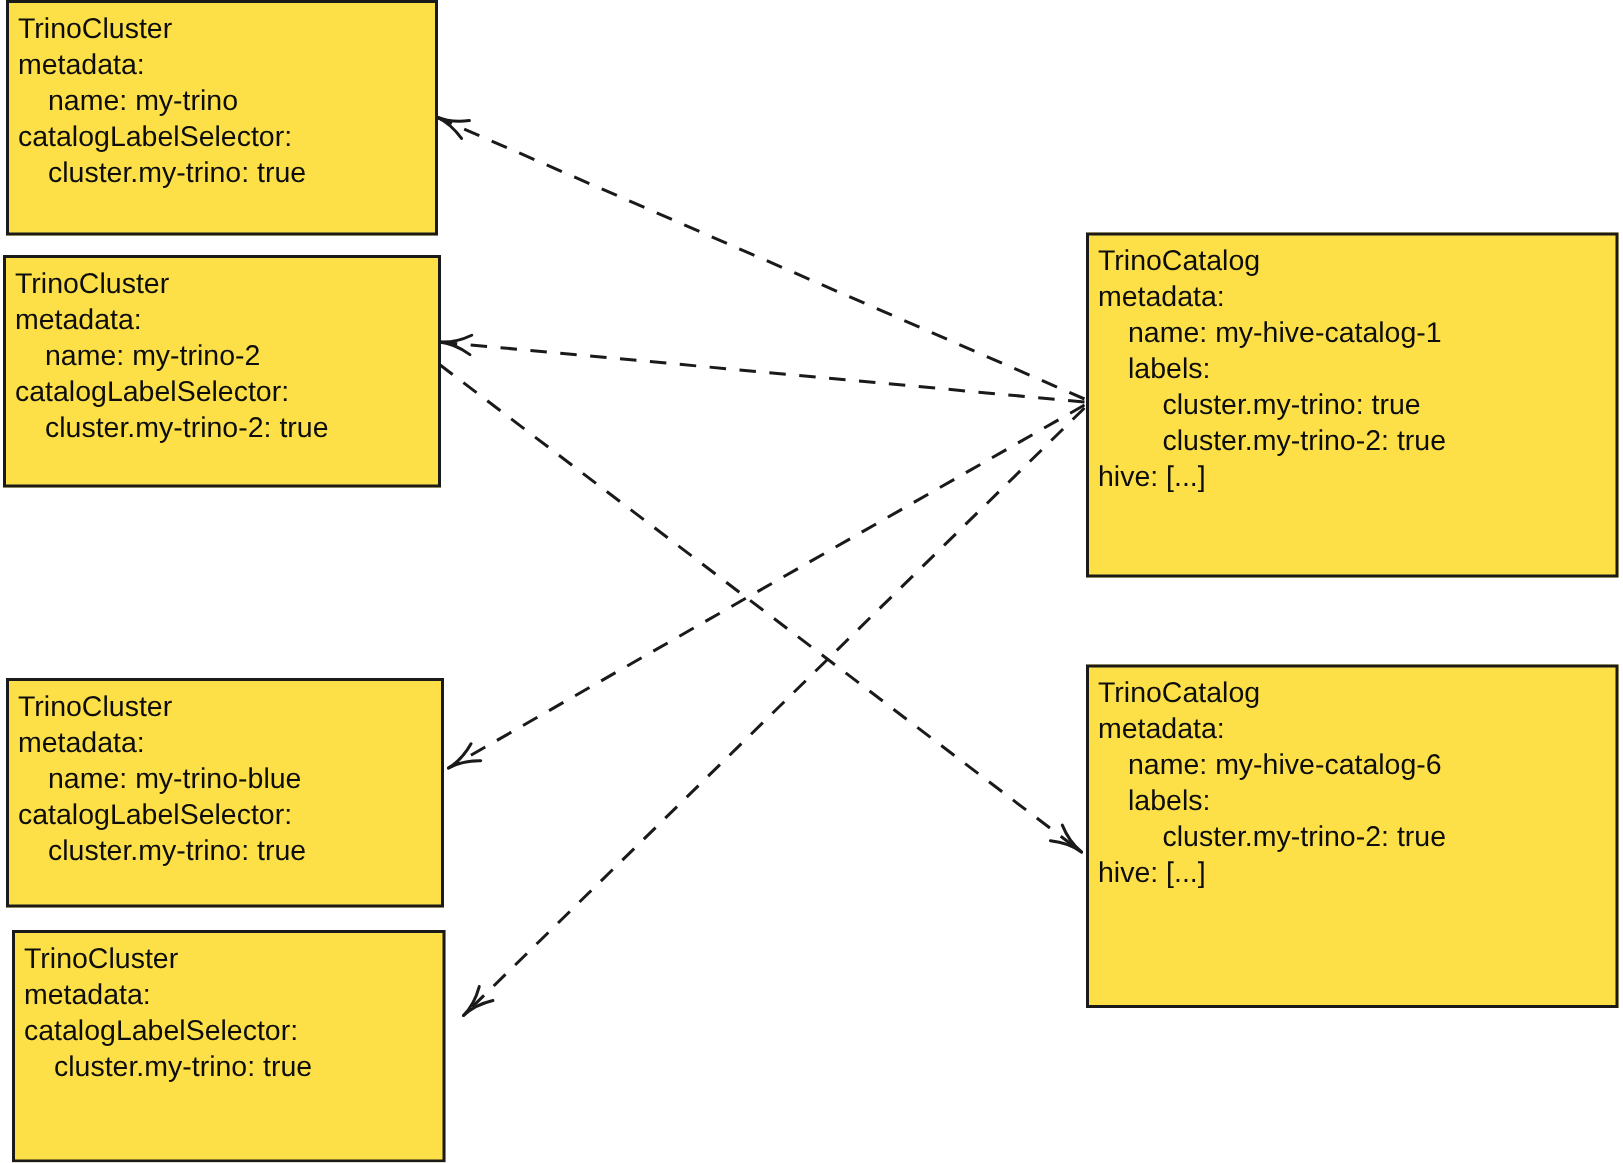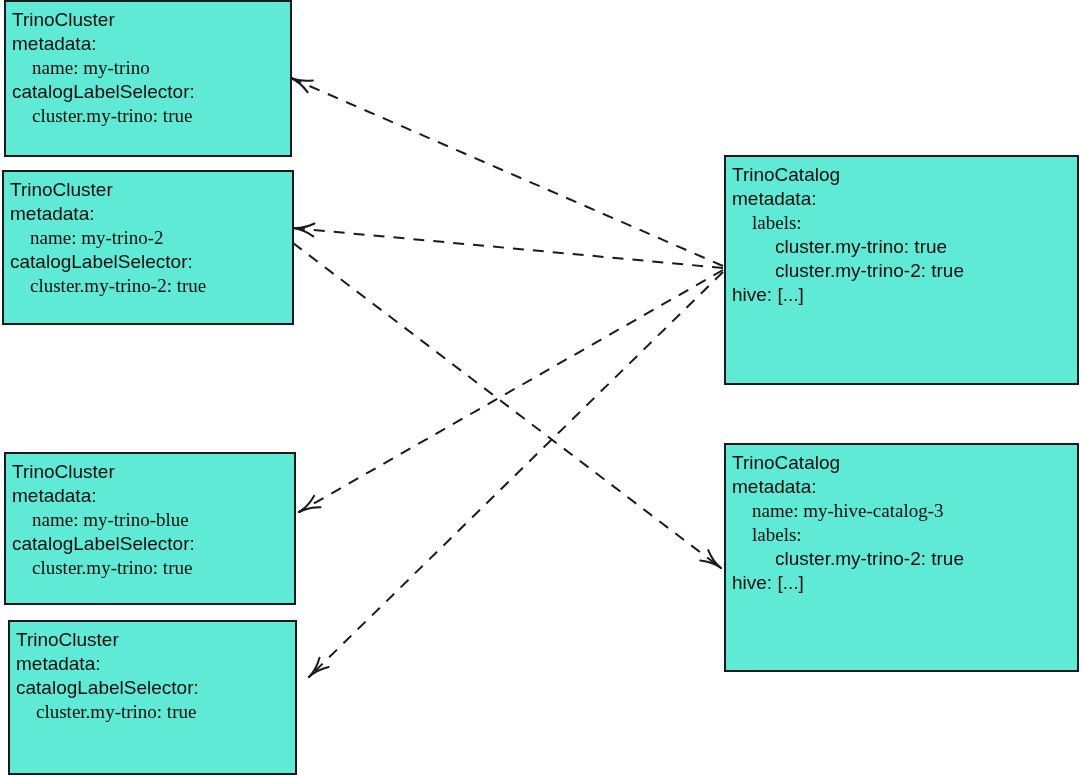--- a/index.html
+++ b/index.html
@@ -19,40 +19,40 @@
     position: absolute;
     left: 0;
     top: 0;
     width: 1082px;
     height: 775px;
     pointer-events: none;
   }
   .node {
     position: absolute;
     box-sizing: border-box;
-    background: #5eead4;
+    background: #fde047;
     border: 2px solid #0ea5e9;
     overflow: hidden;
   }
   .node-body {
     position: absolute;
     left: 6px;
     top: 6px;
     right: 2px;
   }
   .line {
     display: block;
     font-size: 19px;
     line-height: 24px;
     color: #0d0d0d;
     white-space: pre;
     letter-spacing: 0px;
   }
   .ind-0 { padding-left: 0px; }
-  .ind-1 { padding-left: 20px; font-family: Liberation Serif, serif; }
+  .ind-1 { padding-left: 20px; }
   .ind-2 { padding-left: 43px; }
 </style>
 </head>
 <body>
 
 <div id="canvas">
 
   <svg class="edges" width="1082" height="775" viewBox="0 0 1082 775">
       <g>
         <line x1="723" y1="266" x2="291" y2="78" stroke="#1a1a1a" stroke-width="2" stroke-dasharray="11 9" fill="none"></line>
@@ -124,31 +124,32 @@
           <span class="line ind-0" style="color: rgb(13, 13, 13);">TrinoCluster</span>
           <span class="line ind-0" style="color: rgb(13, 13, 13);">metadata:</span>
           <span class="line ind-0" style="color: rgb(13, 13, 13);">catalogLabelSelector:</span>
           <span class="line ind-1" style="color: rgb(13, 13, 13);">cluster.my-trino: true</span>
         </div>
       </div>
       <div class="node" style="left: 724px; top: 155px; width: 355px; height: 230px; border-color: rgb(26, 26, 26);">
         <div class="node-body">
           <span class="line ind-0" style="color: rgb(13, 13, 13);">TrinoCatalog</span>
           <span class="line ind-0" style="color: rgb(13, 13, 13);">metadata:</span>
+          <span class="line ind-1" style="color: rgb(13, 13, 13);">name: my-hive-catalog-1</span>
           <span class="line ind-1" style="color: rgb(13, 13, 13);">labels:</span>
           <span class="line ind-2" style="color: rgb(13, 13, 13);">cluster.my-trino: true</span>
           <span class="line ind-2" style="color: rgb(13, 13, 13);">cluster.my-trino-2: true</span>
           <span class="line ind-0" style="color: rgb(13, 13, 13);">hive: [...]</span>
         </div>
       </div>
       <div class="node" style="left: 724px; top: 443px; width: 355px; height: 229px; border-color: rgb(26, 26, 26);">
         <div class="node-body">
           <span class="line ind-0" style="color: rgb(13, 13, 13);">TrinoCatalog</span>
           <span class="line ind-0" style="color: rgb(13, 13, 13);">metadata:</span>
-          <span class="line ind-1" style="color: rgb(13, 13, 13);">name: my-hive-catalog-3</span>
+          <span class="line ind-1" style="color: rgb(13, 13, 13);">name: my-hive-catalog-6</span>
           <span class="line ind-1" style="color: rgb(13, 13, 13);">labels:</span>
           <span class="line ind-2" style="color: rgb(13, 13, 13);">cluster.my-trino-2: true</span>
           <span class="line ind-0" style="color: rgb(13, 13, 13);">hive: [...]</span>
         </div>
       </div>
     </div>
 
 </div>
 
 </body></html>

